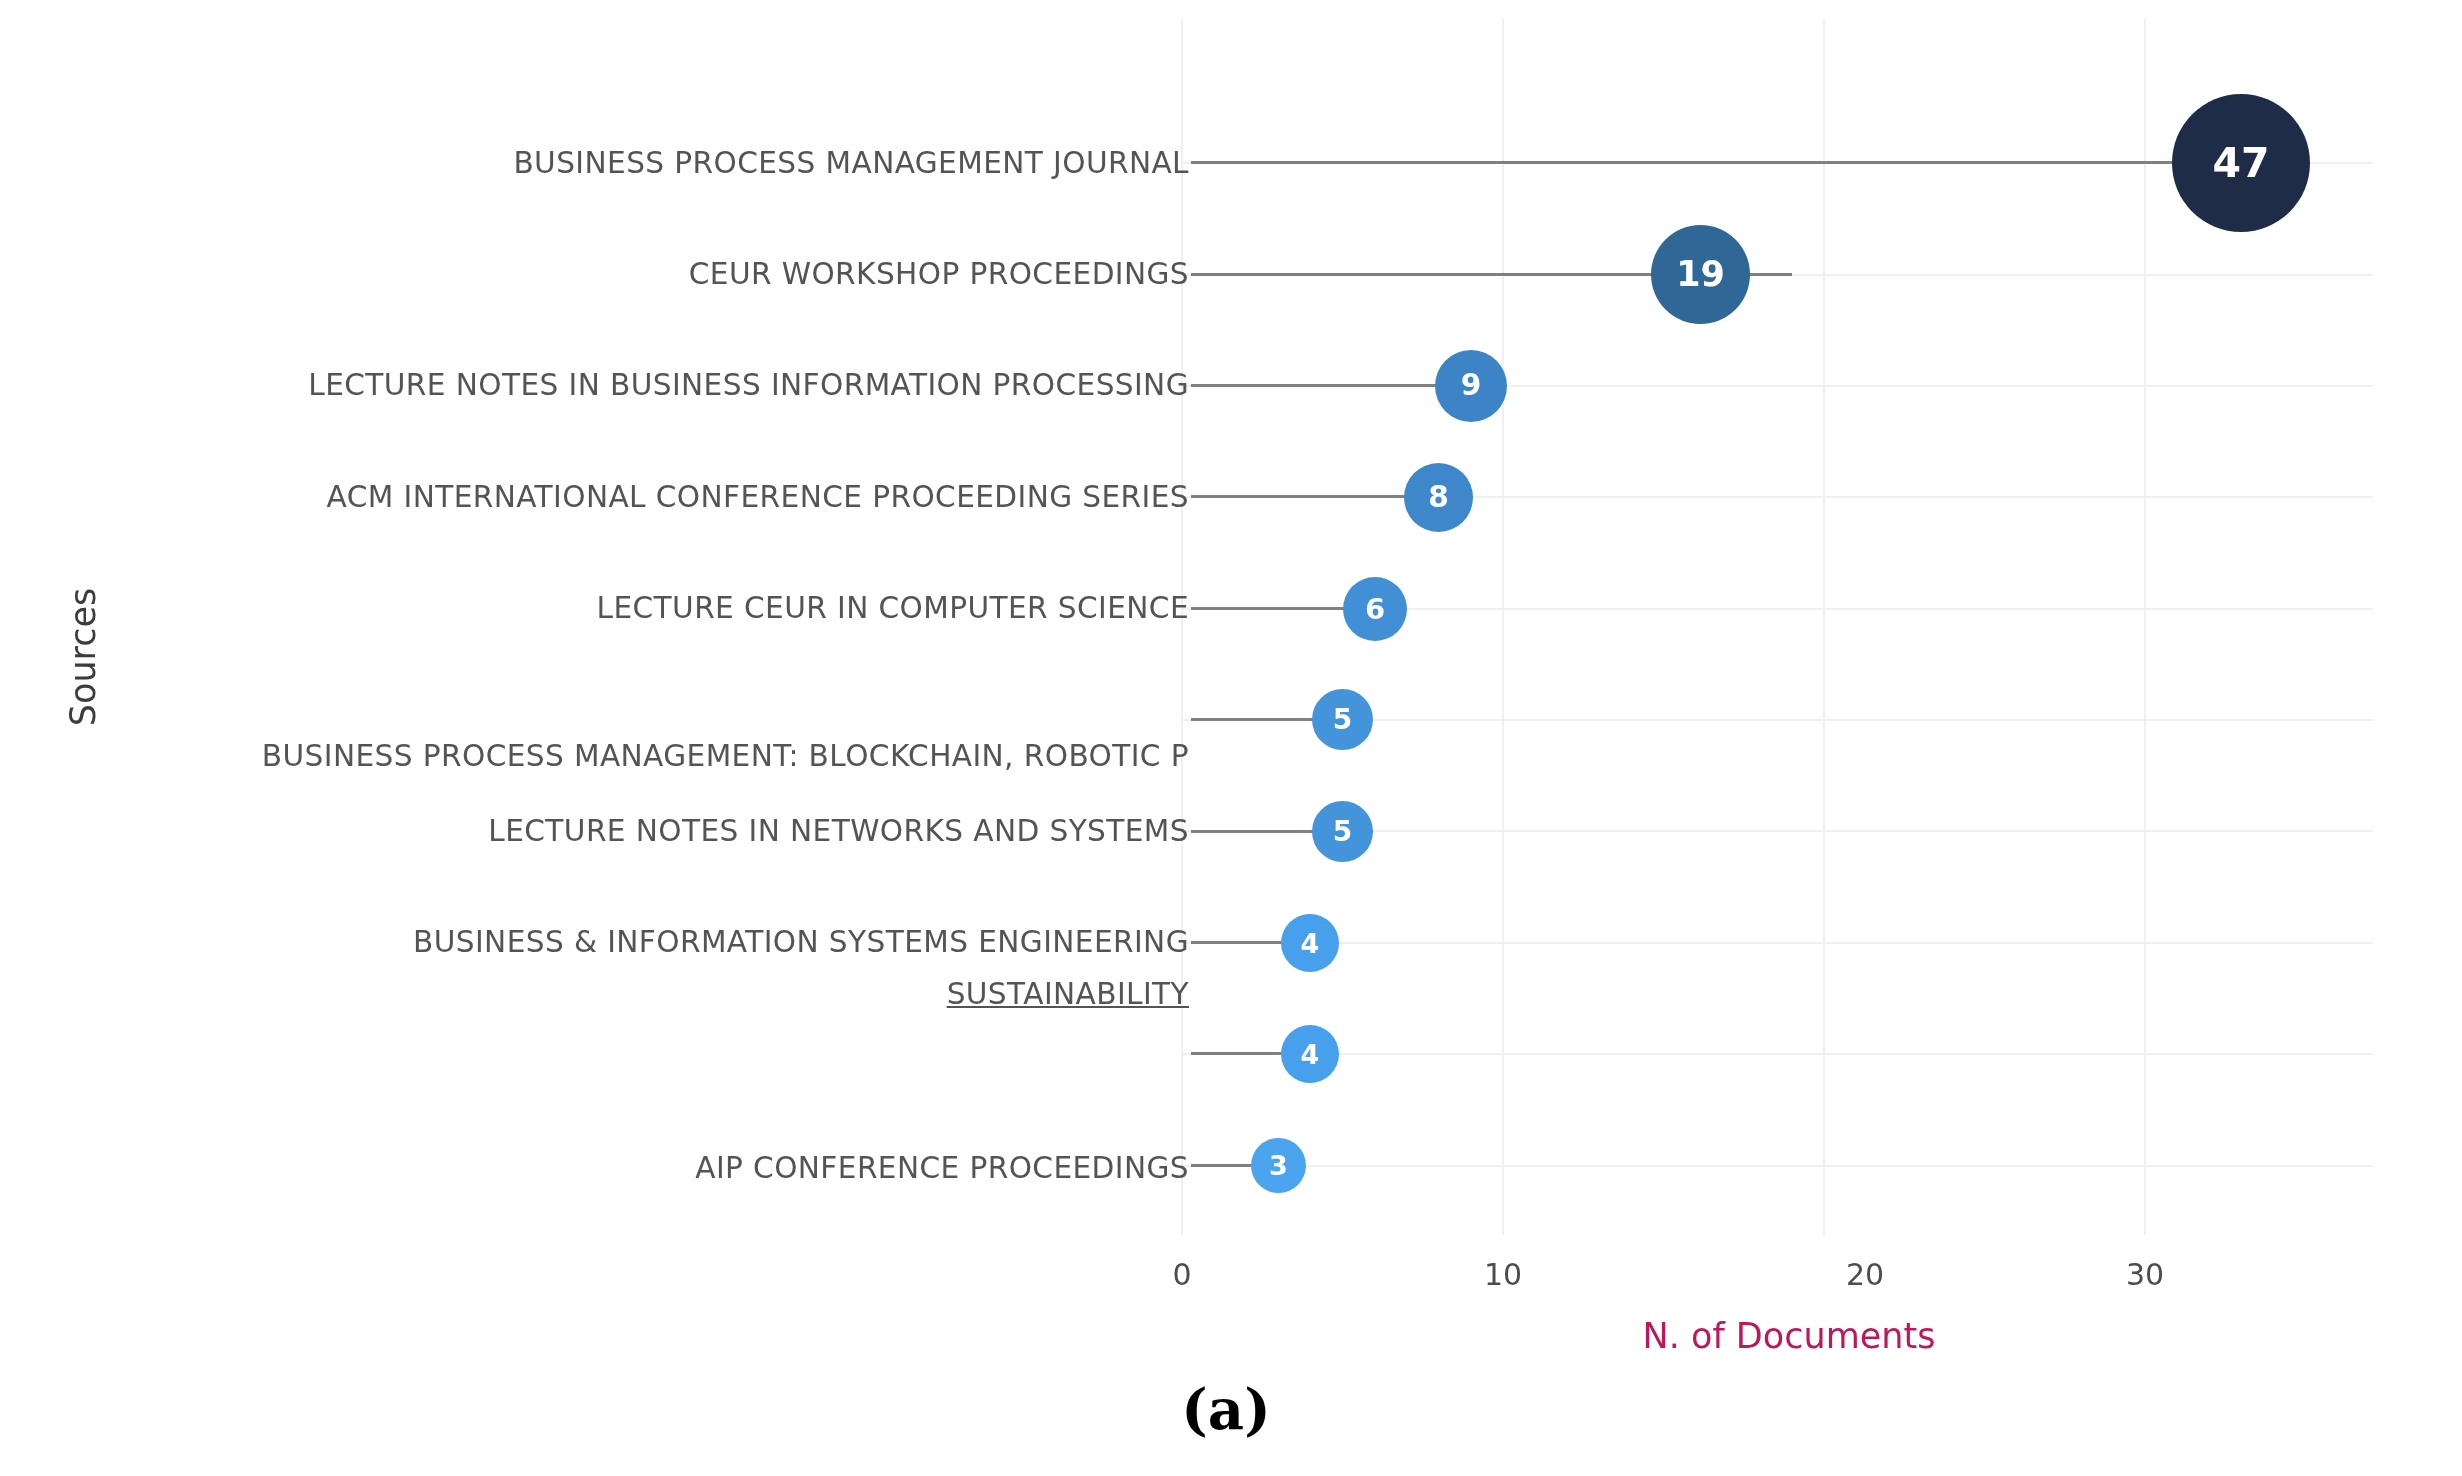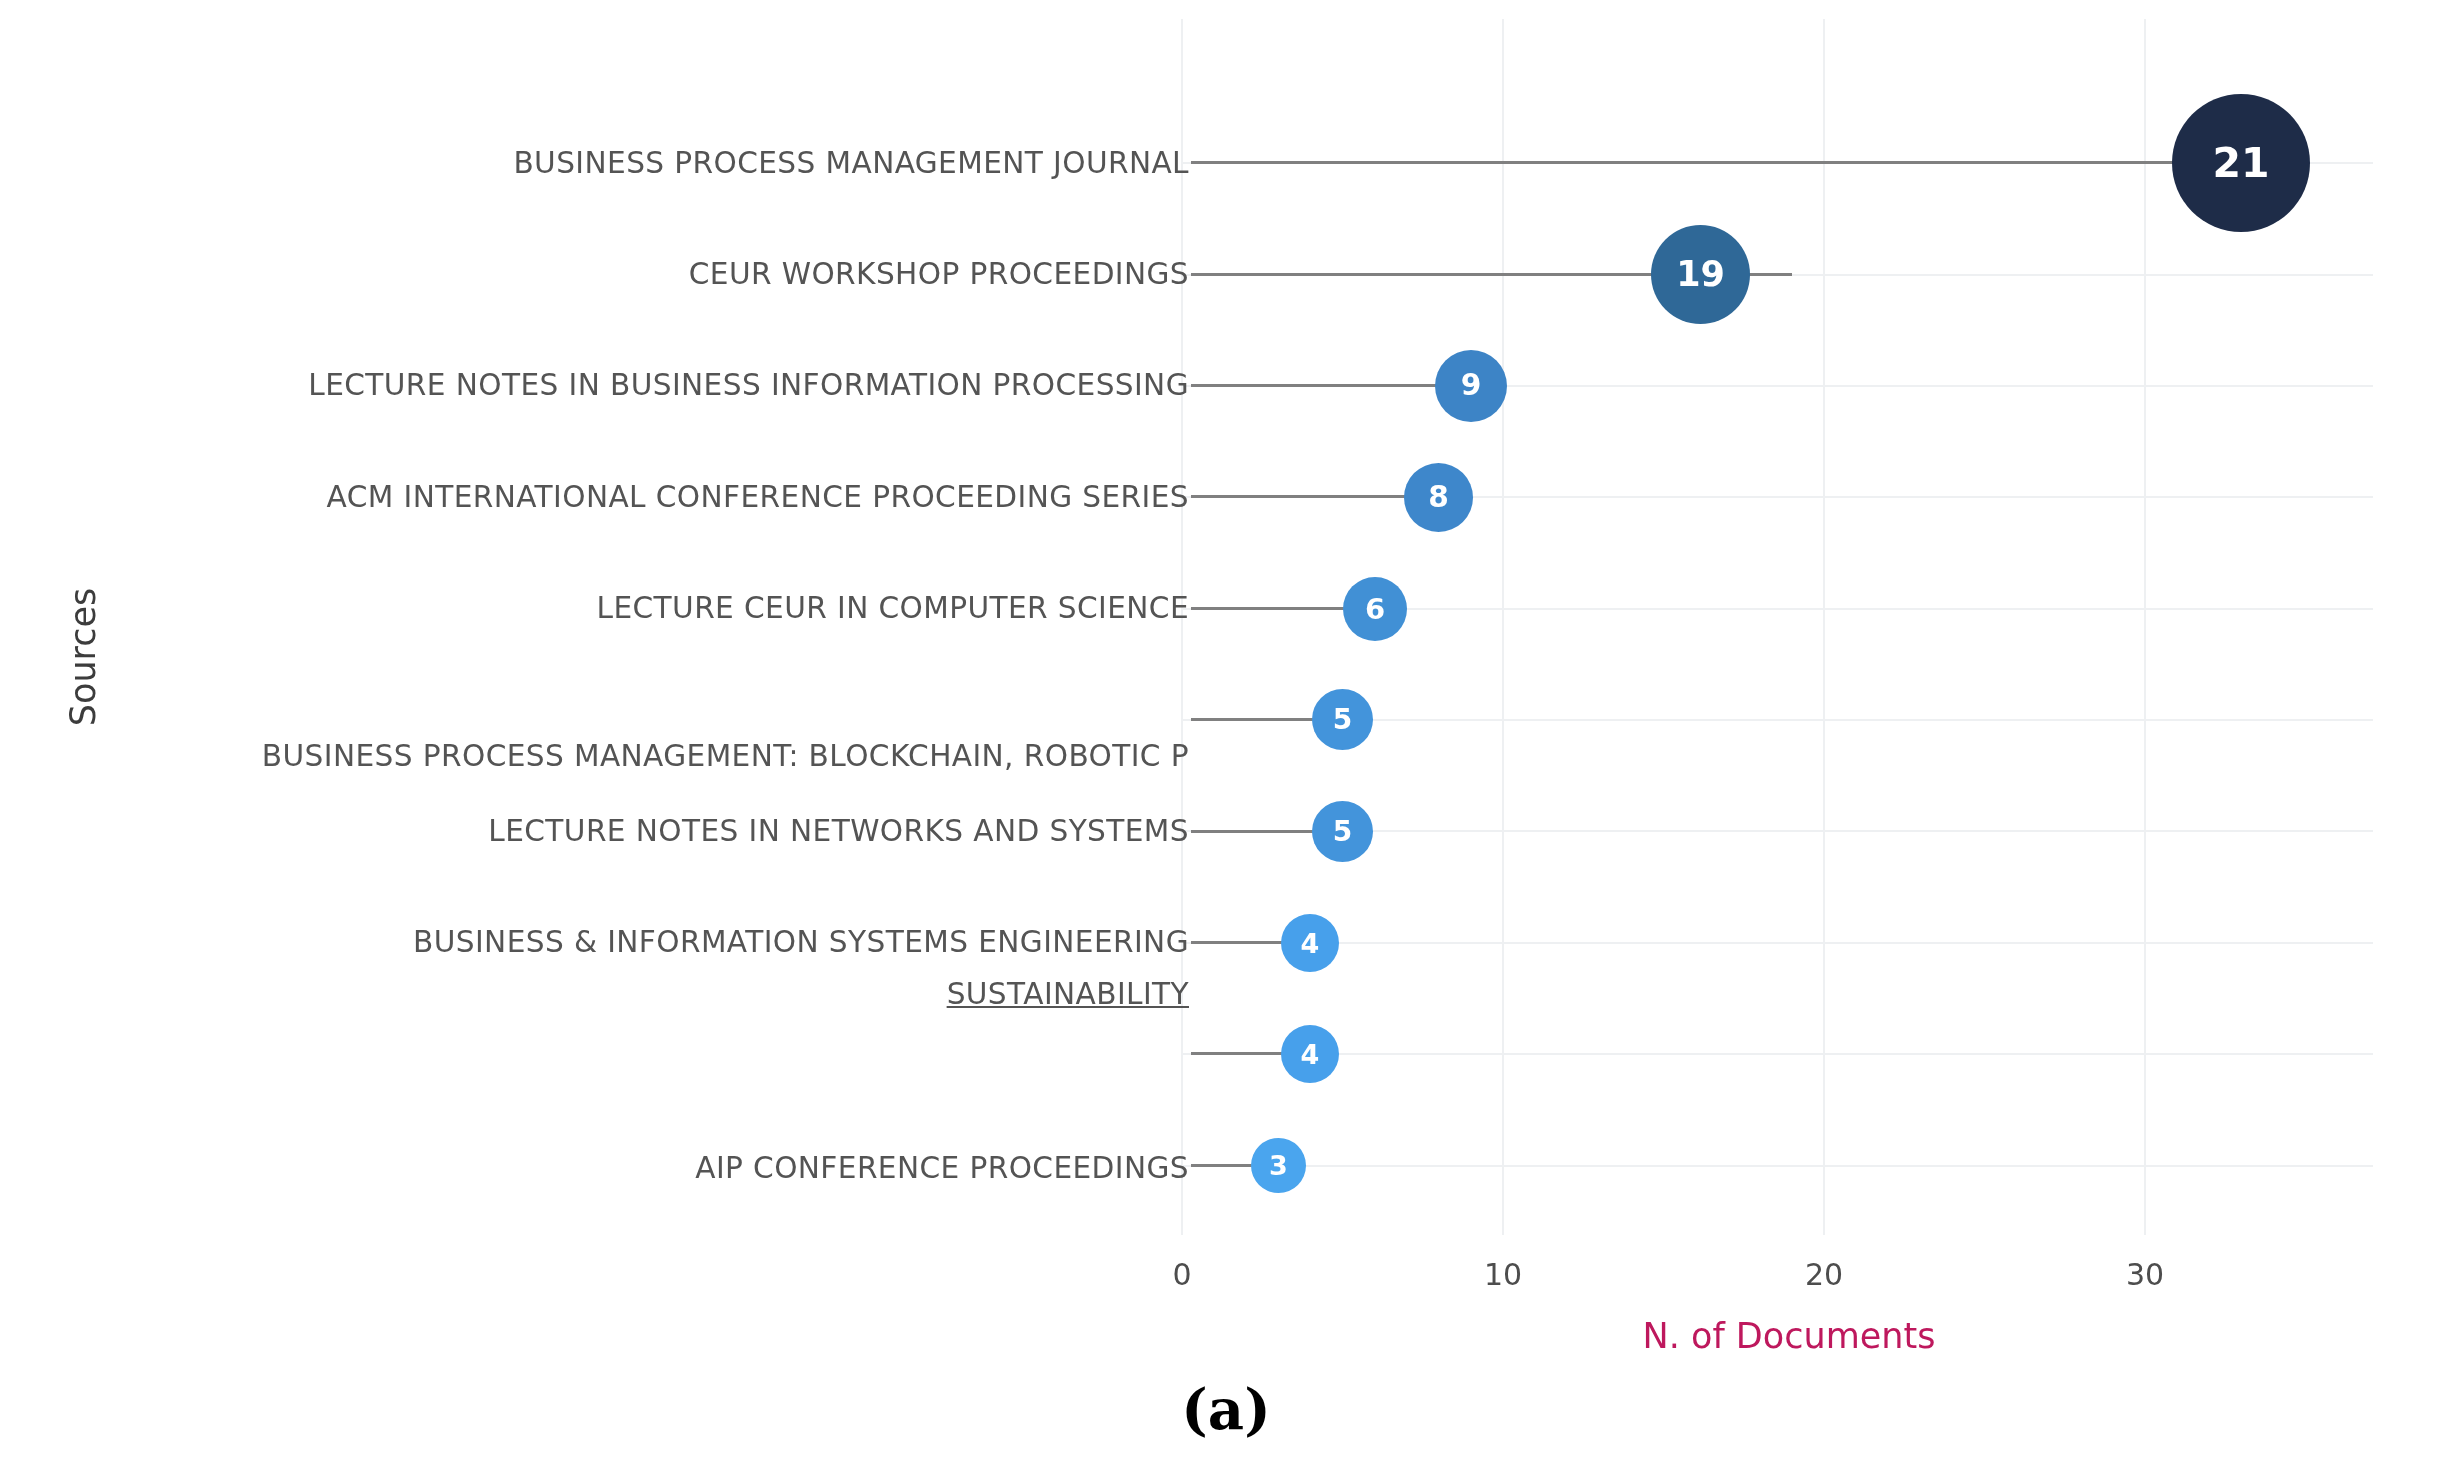--- a/index.html
+++ b/index.html
@@ -93,28 +93,28 @@
 </head>
 <body>
 
 <div id="figure">
   <div id="plot">
       <div class="vgrid" style="left: 1181px; top: 18.6px; height: 1216px;"></div>
       <div class="xtick" style="left: 1182px; top: 1260px;">0</div>
       <div class="vgrid" style="left: 1502px; top: 18.6px; height: 1216px;"></div>
       <div class="xtick" style="left: 1503px; top: 1260px;">10</div>
       <div class="vgrid" style="left: 1823px; top: 18.6px; height: 1216px;"></div>
-      <div class="xtick" style="left: 1824px; top: 1260px;">20</div>
+      <div class="xtick" style="left: 1865px; top: 1260px;">20</div>
       <div class="vgrid" style="left: 2144px; top: 18.6px; height: 1216px;"></div>
       <div class="xtick" style="left: 2145px; top: 1260px;">30</div>
       <div class="hgrid" style="left: 1182px; width: 1191px; top: 162px;"></div>
       <div class="cat-label" style="right: 1273px; top: 149px;">BUSINESS PROCESS MANAGEMENT JOURNAL</div>
       <div class="leader" style="left: 1191px; width: 1050px; top: 161px;"></div>
       <div class="bubble" style="left: 2172px; top: 94px; width: 138px; height: 138px; background: rgb(30, 44, 72);">
-        <div style="font-size: 41px;">21</div>
+        <div style="font-size: 41px;">47</div>
       </div>
       <div class="hgrid" style="left: 1182px; width: 1191px; top: 274px;"></div>
       <div class="cat-label" style="right: 1273px; top: 260px;">CEUR WORKSHOP PROCEEDINGS</div>
       <div class="leader" style="left: 1191px; width: 601px; top: 273px;"></div>
       <div class="bubble" style="left: 1651px; top: 225px; width: 99px; height: 99px; background: rgb(47, 104, 151);">
         <div style="font-size: 35px;">19</div>
       </div>
       <div class="hgrid" style="left: 1182px; width: 1191px; top: 385px;"></div>
       <div class="cat-label" style="right: 1273px; top: 371px;">LECTURE NOTES IN BUSINESS INFORMATION PROCESSING</div>
       <div class="leader" style="left: 1191px; width: 280px; top: 384px;"></div>

